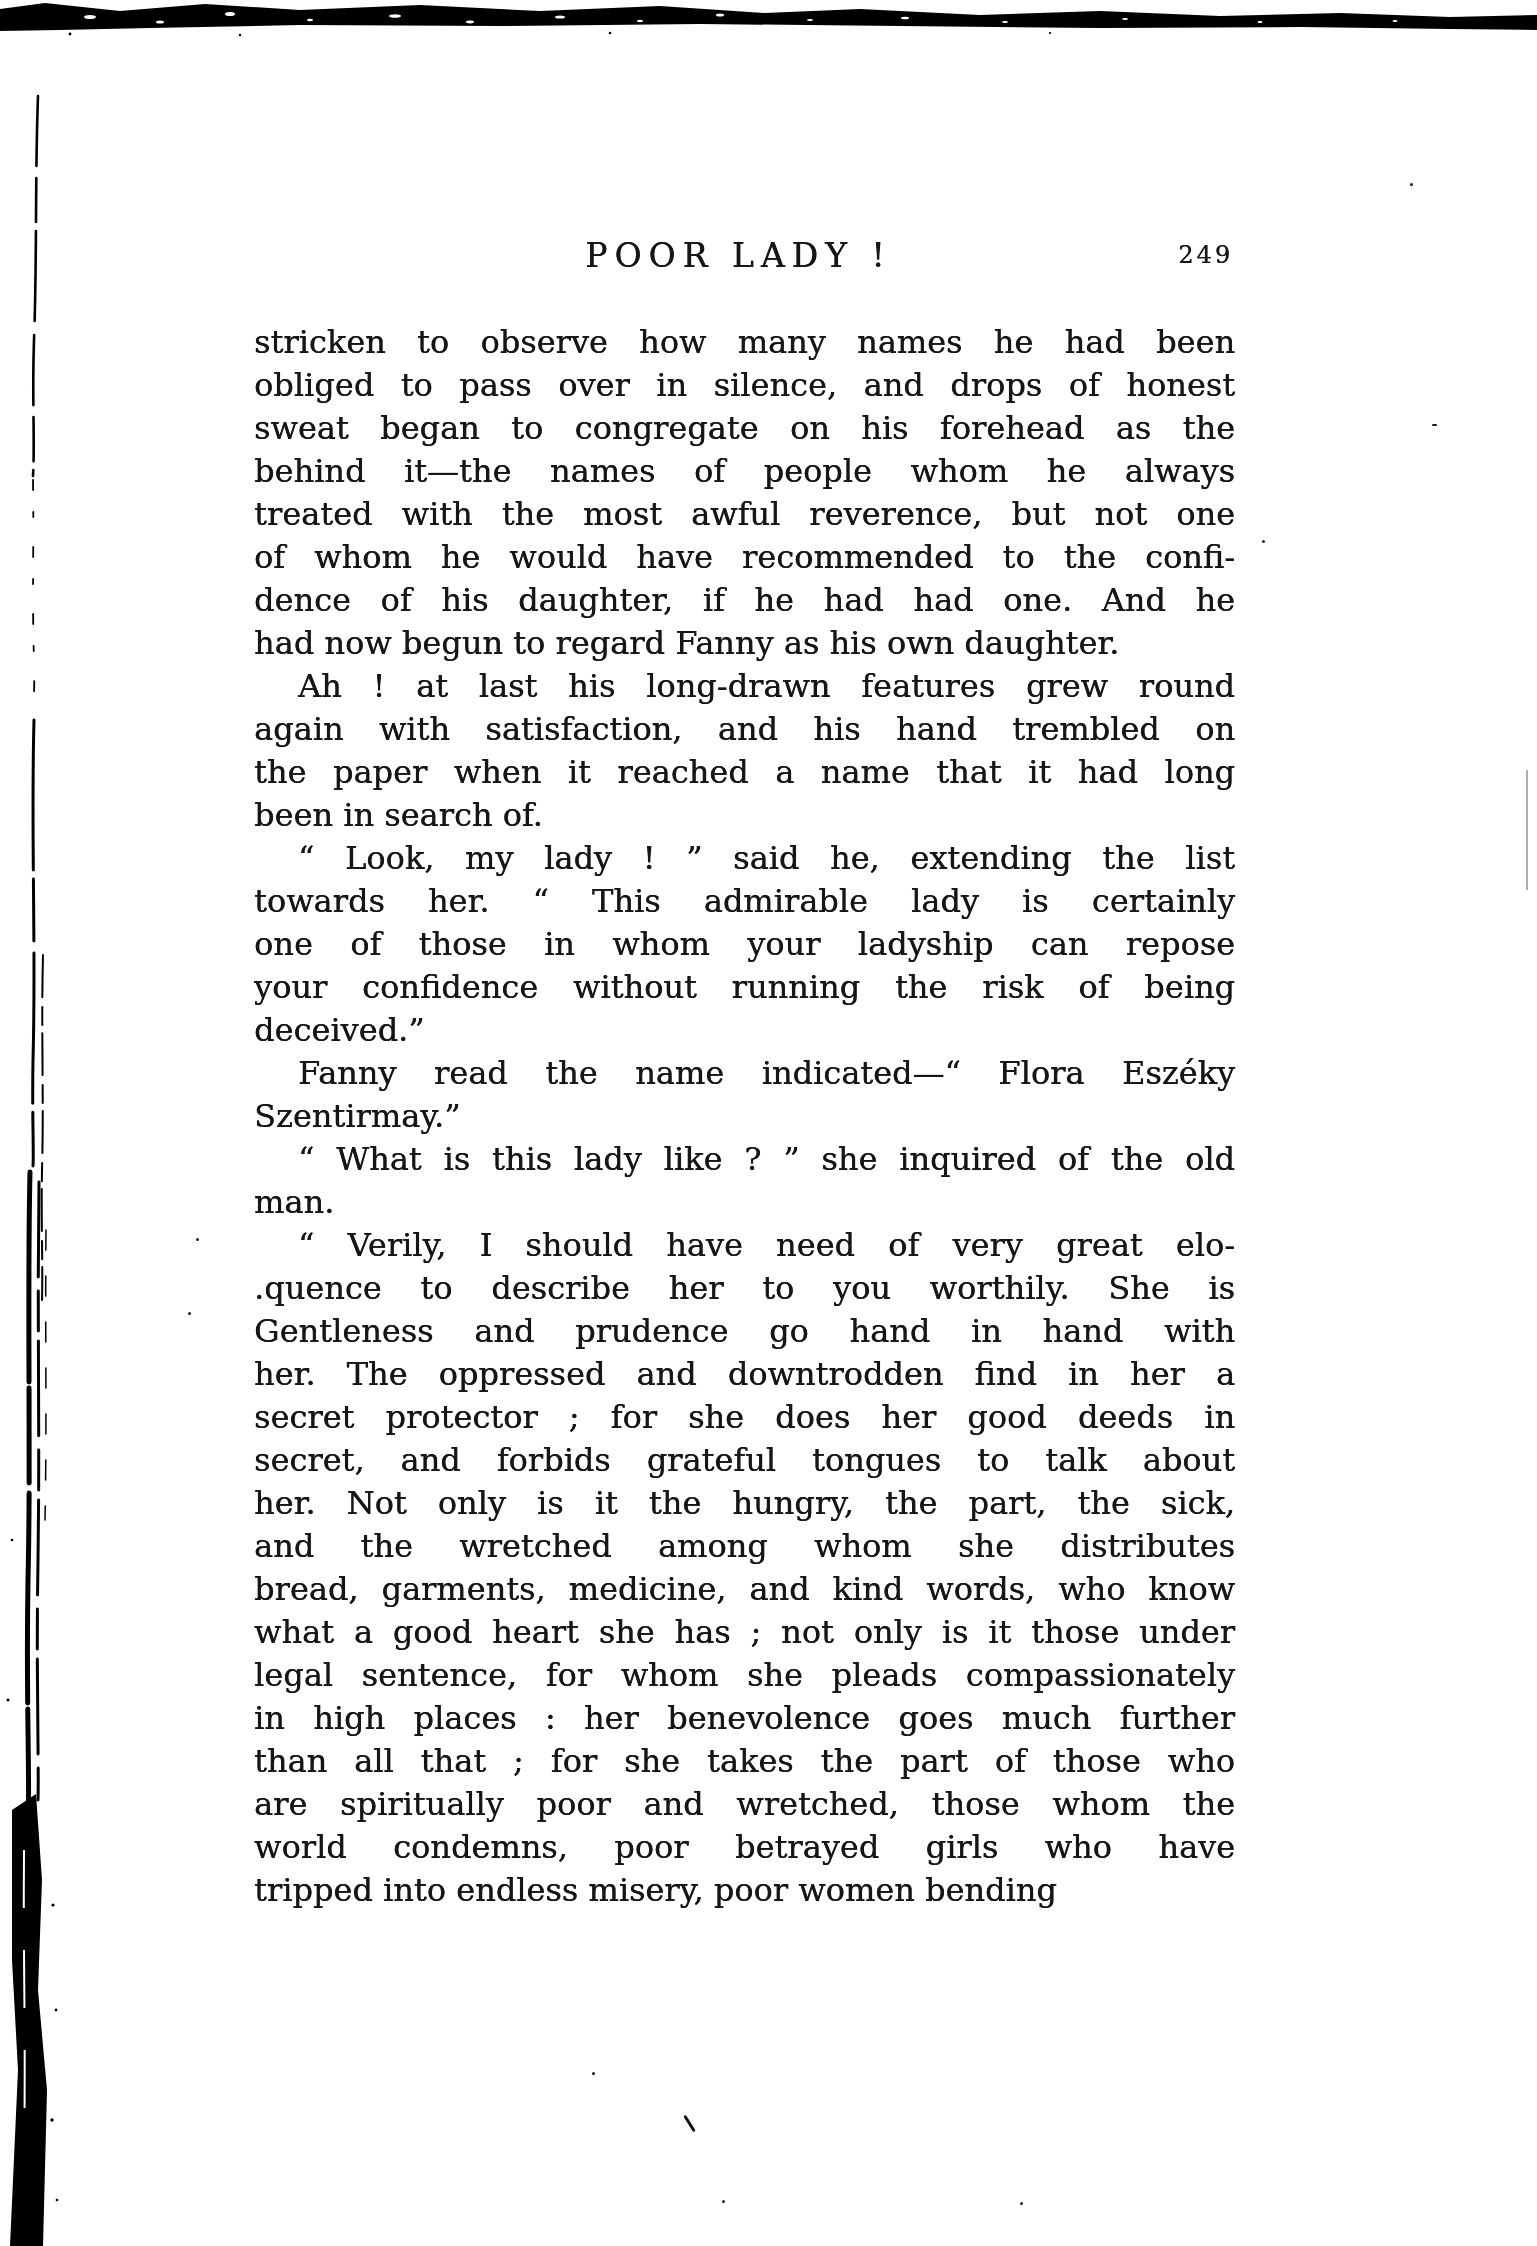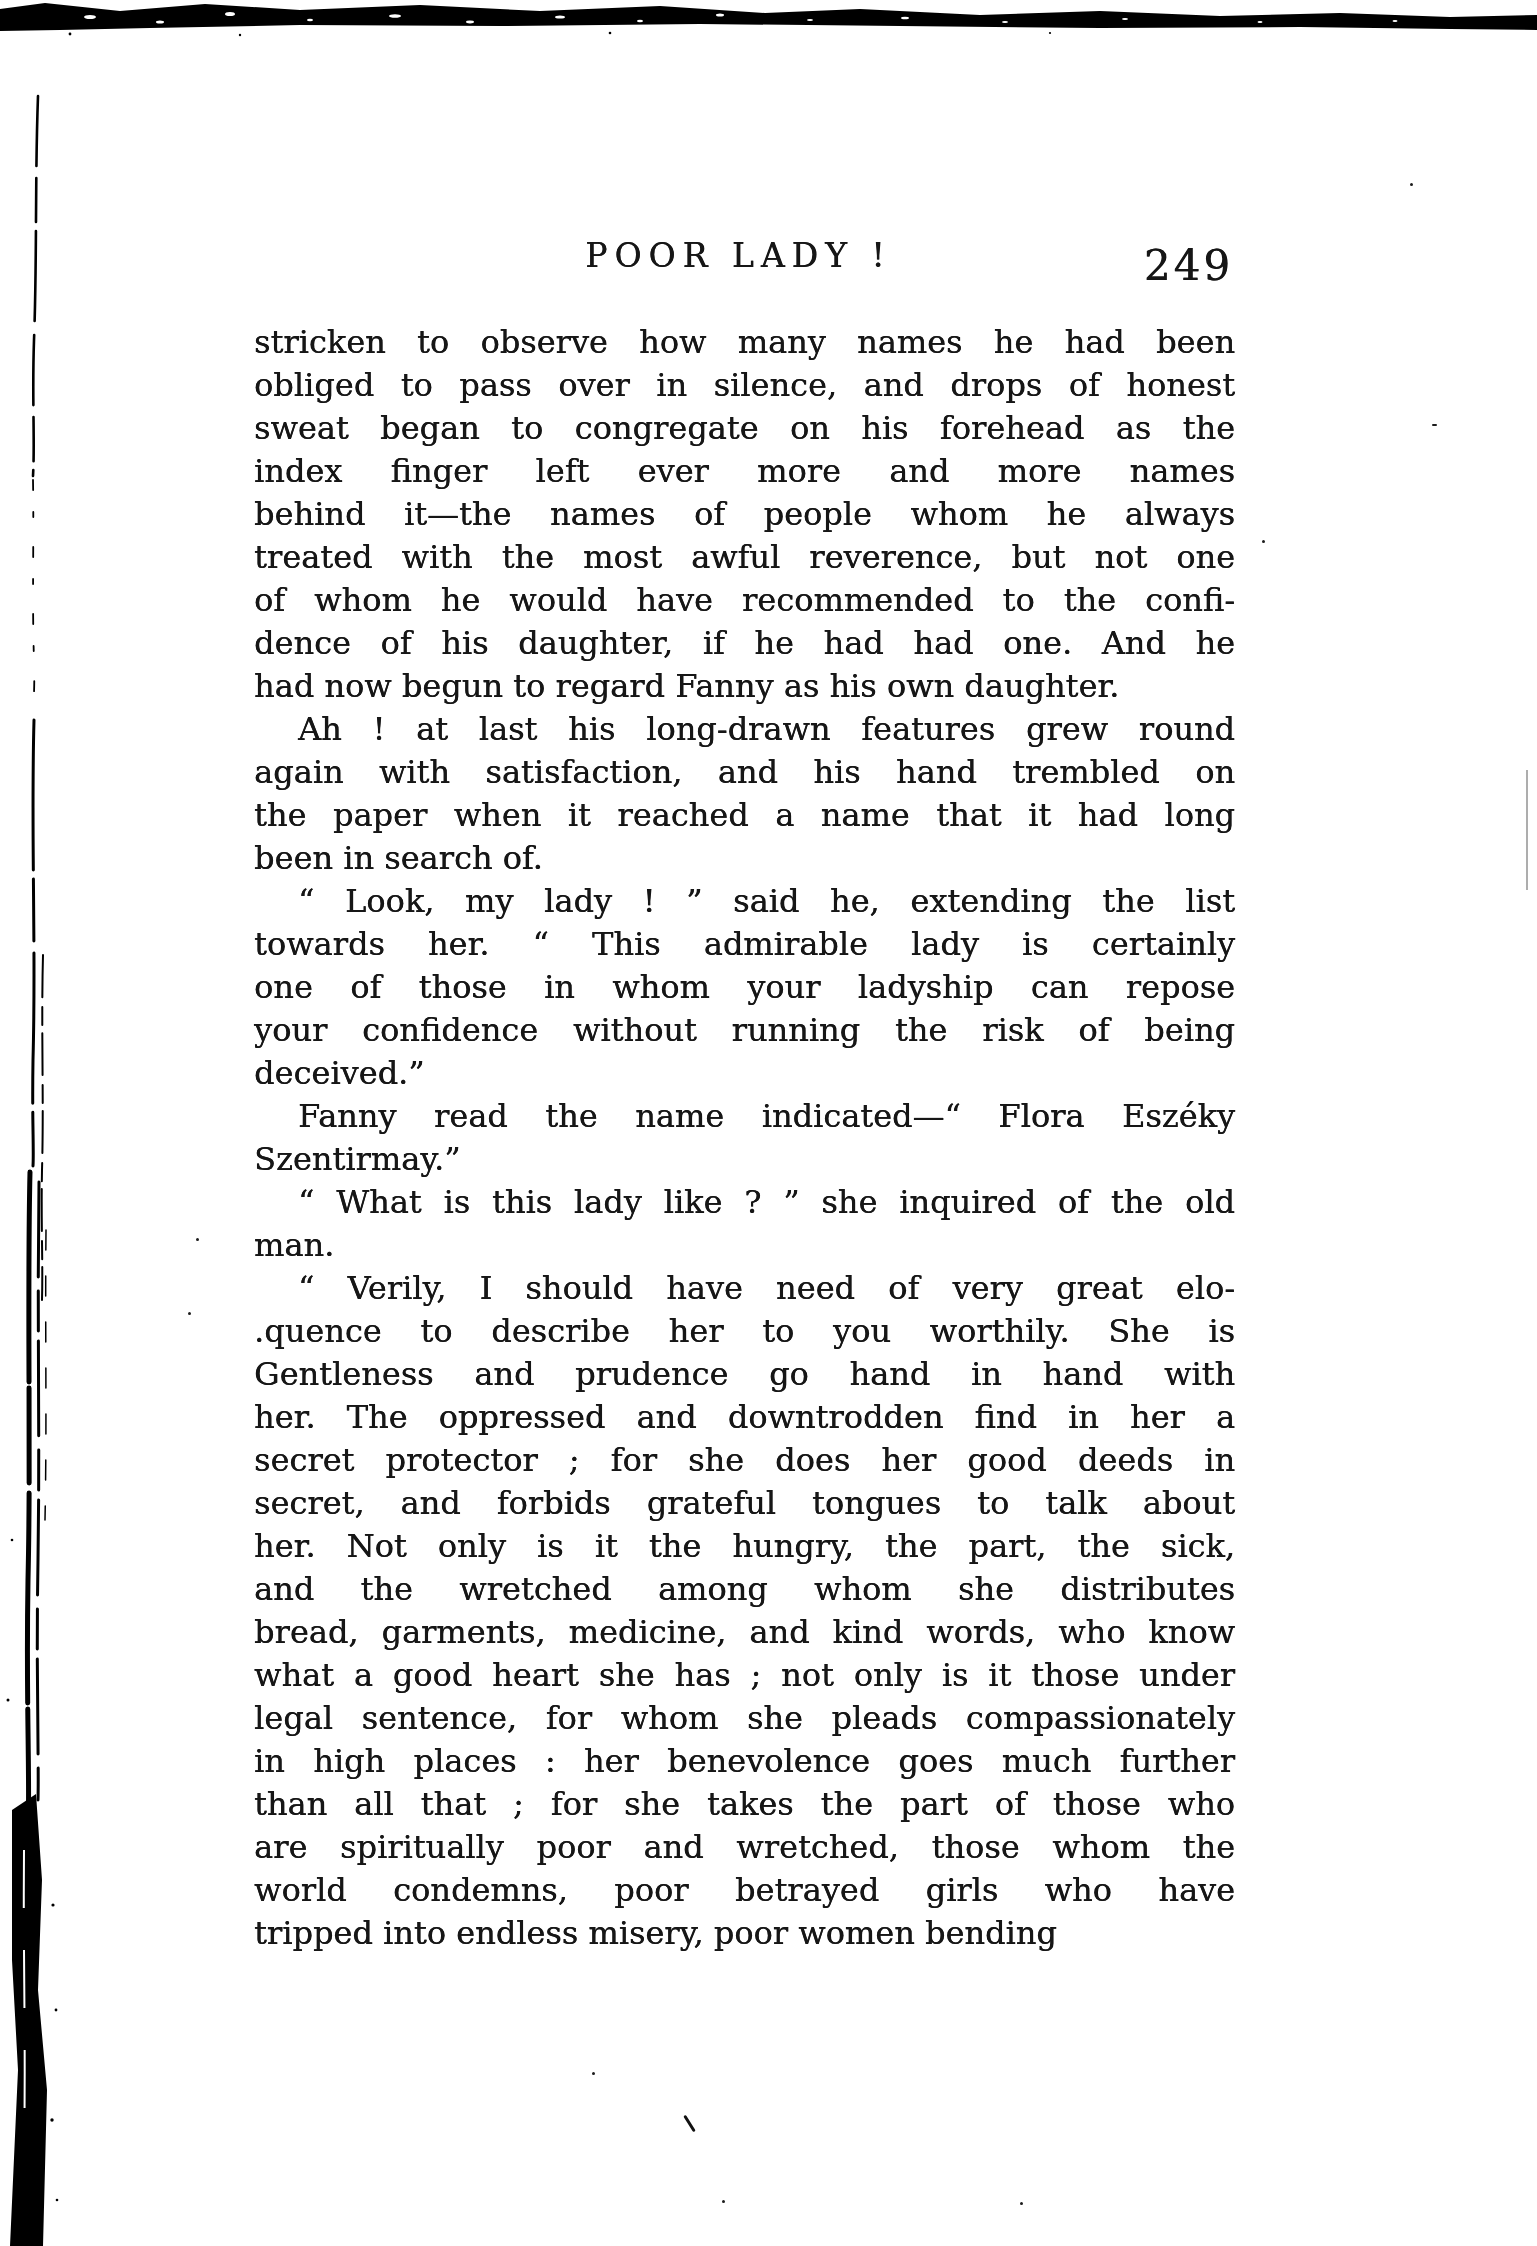--- a/index.html
+++ b/index.html
@@ -24,21 +24,21 @@
 
   
   .page-header { position:absolute; top:236px; left:254px; width:981px; height:54px; }
   .header-title {
     position:absolute; left:50%; transform:translateX(-52%);
     font-size:33px; letter-spacing:7px; white-space:pre;
     text-shadow:0.4px 0 0 currentColor;
   }
   .page-number {
     position:absolute; right:2px; top:5px;
-    font-size:42px; letter-spacing:3px;
+    font-size:24px; letter-spacing:3px;
     text-shadow:0.4px 0 0 currentColor;
     text-align:center;
   }
 
   
   .text-block {
     position:absolute; top:321px; left:254px; width:981px;
     font-size:32px; line-height:43px;
     text-shadow:0.35px 0 0 currentColor;
   }
@@ -113,21 +113,20 @@
 
 <header class="page-header">
   <span class="header-title">POOR LADY !</span>
   <span class="page-number">249</span>
 </header>
 
 <main class="text-block">
     <div class="line">stricken to observe how many names he had been</div>
     <div class="line">obliged to pass over in silence, and drops of honest</div>
     <div class="line">sweat began to congregate on his forehead as the</div>
-    <div class="line">index finger left ever more and more names</div>
     <div class="line">behind it—the names of people whom he always</div>
     <div class="line">treated with the most awful reverence, but not one</div>
     <div class="line">of whom he would have recommended to the confi-</div>
     <div class="line">dence of his daughter, if he had had one.  And he</div>
     <div class="line last">had now begun to regard Fanny as his own daughter.</div>
     <div class="line indent">Ah ! at last his long-drawn features grew round</div>
     <div class="line">again with satisfaction, and his hand trembled on</div>
     <div class="line">the paper when it reached a name that it had long</div>
     <div class="line last">been in search of.</div>
     <div class="line indent">“ Look, my lady ! ” said he, extending the list</div>

